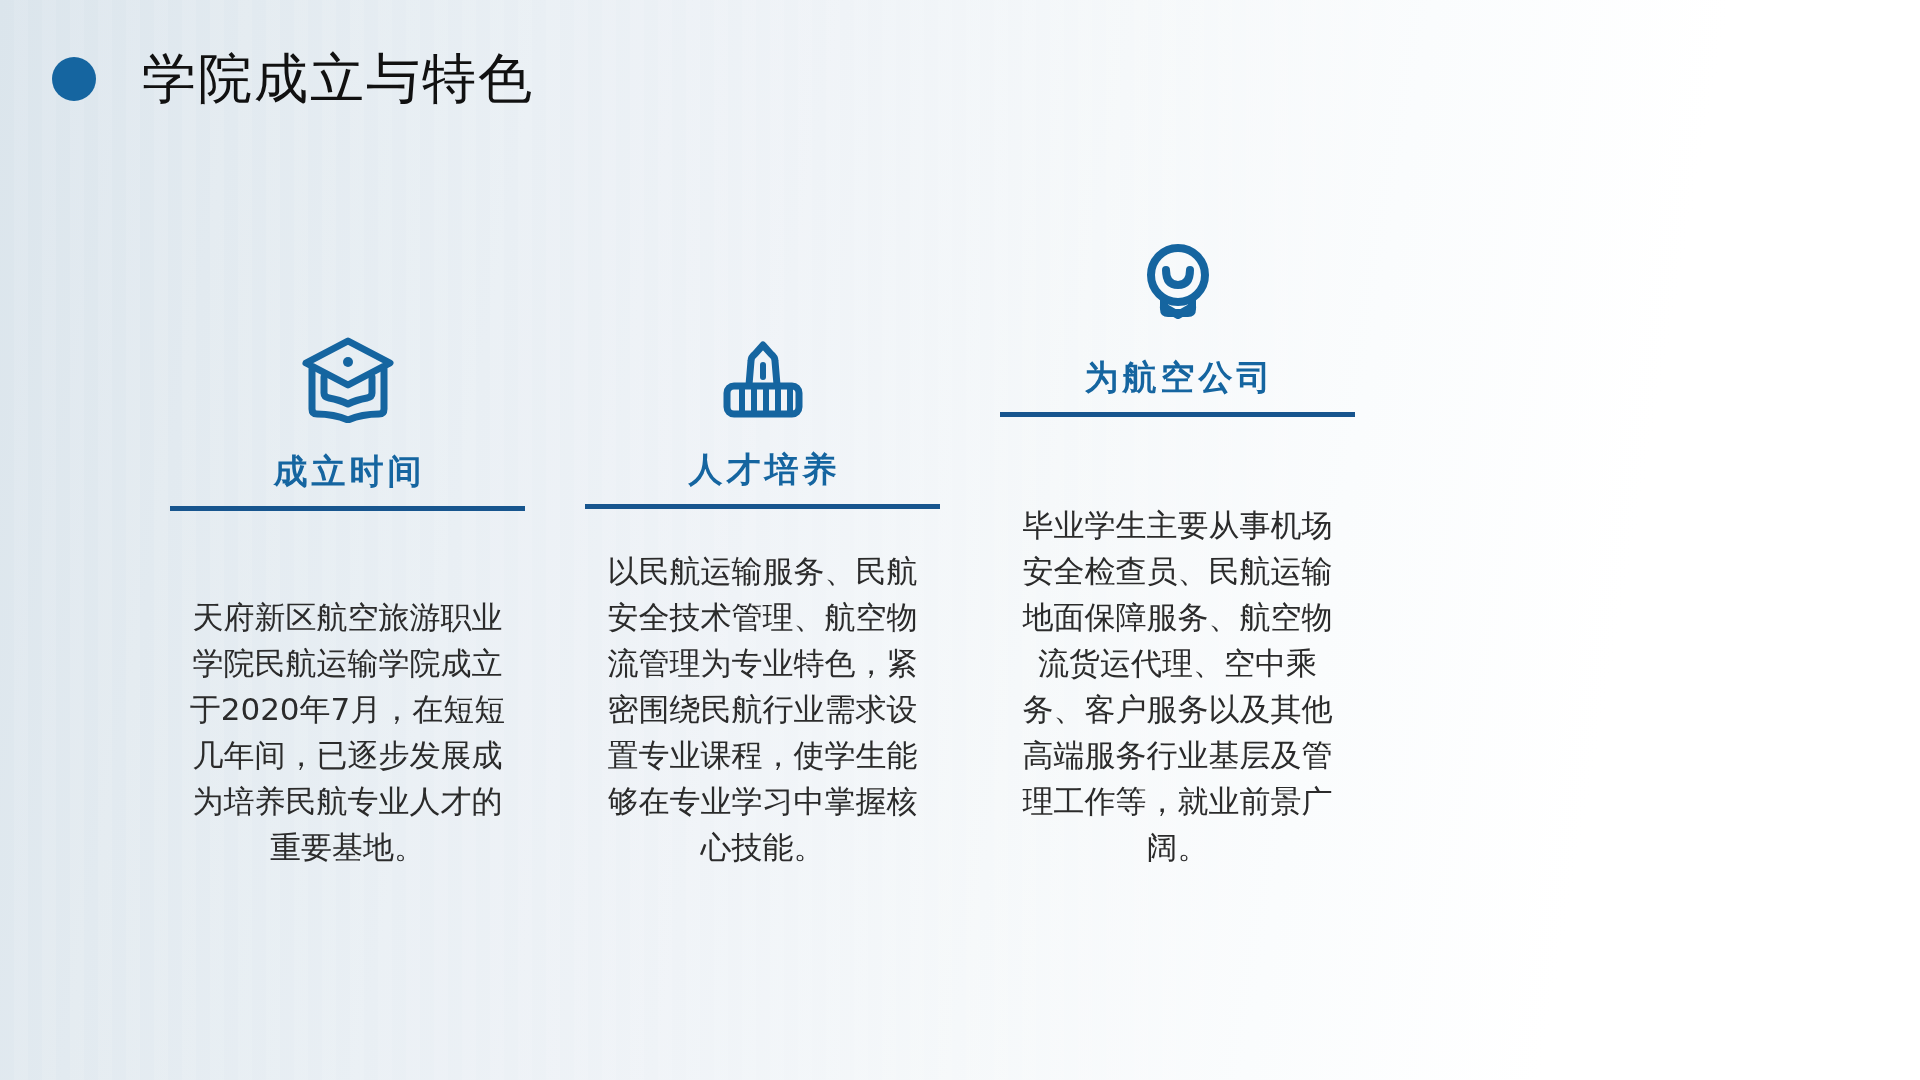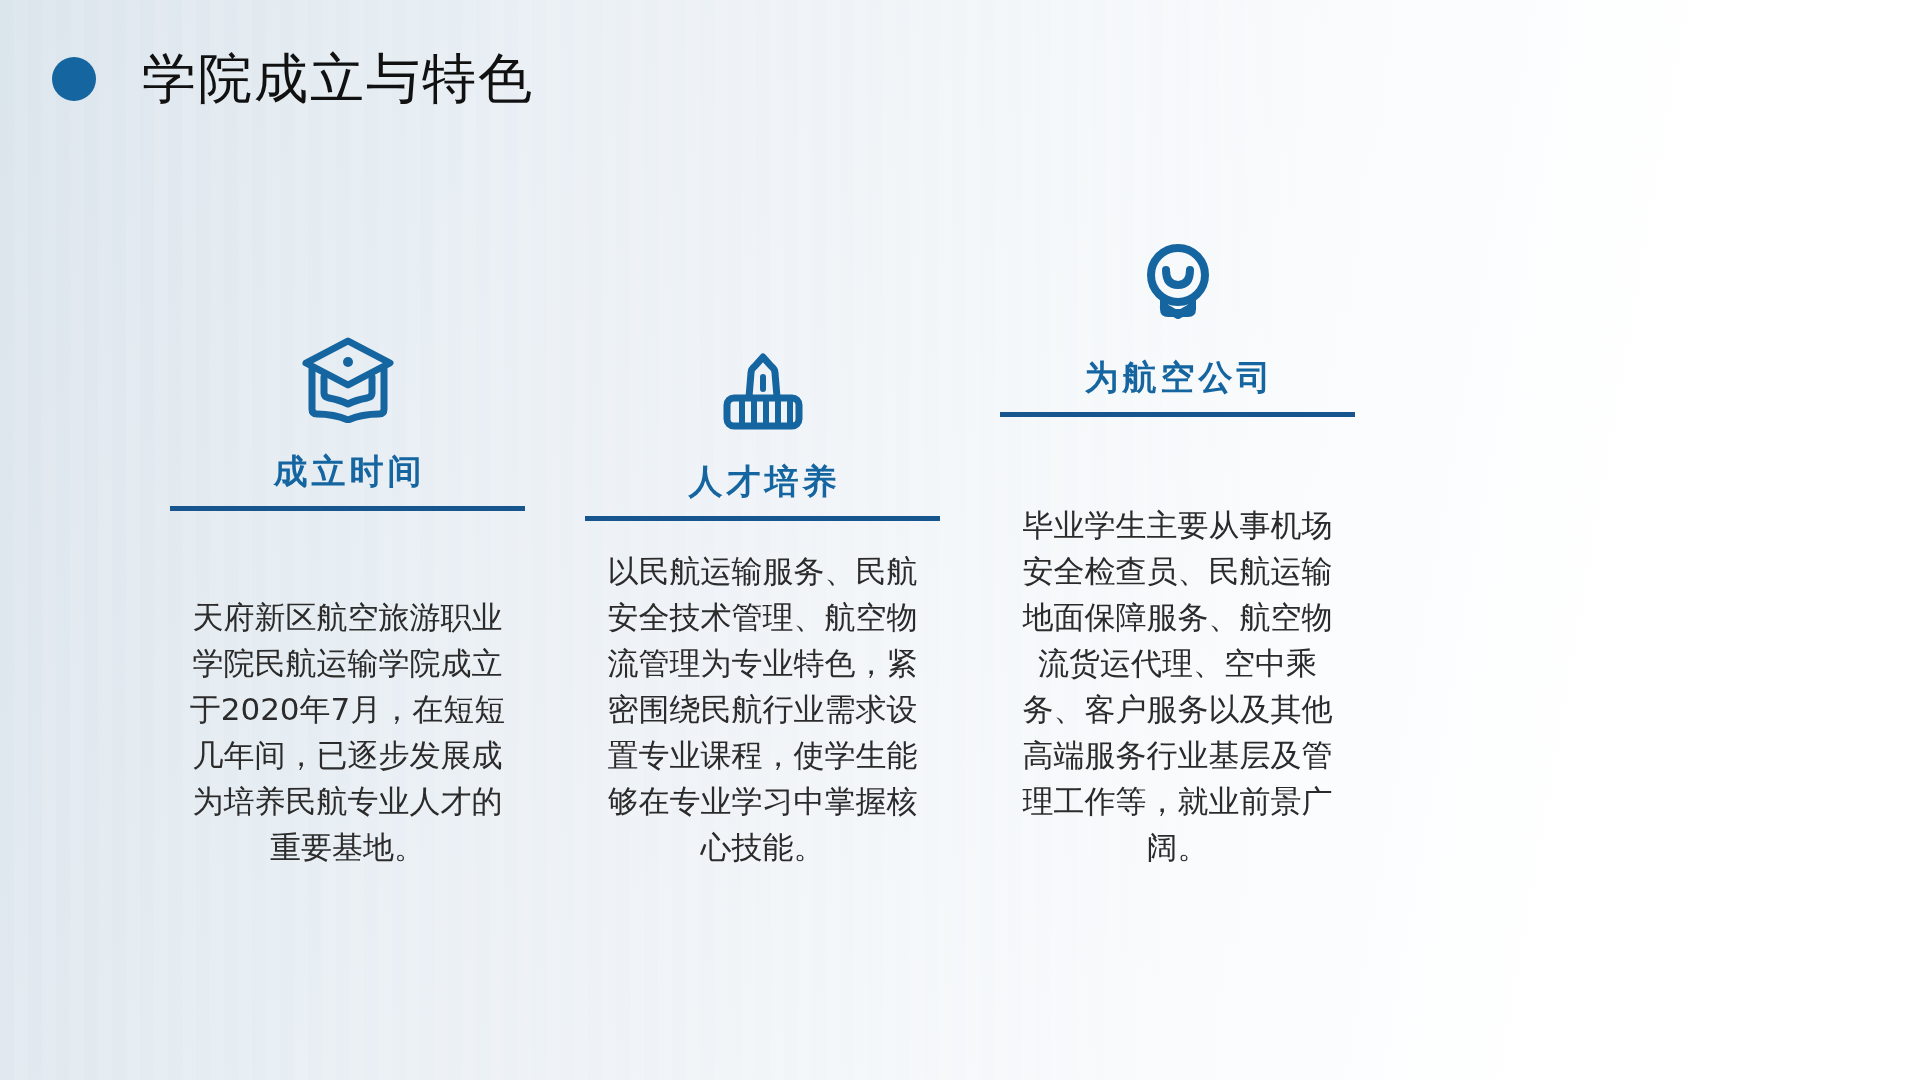--- a/index.html
+++ b/index.html
@@ -127,21 +127,21 @@
     font-family: "DejaVu Sans", "Liberation Sans", sans-serif;
     font-size: 31px;
     line-height: 1.48;
     color: #2b2b2b;
     text-align: center;
     word-break: break-all;
   }
 
   
   .col.c1 .col-body { margin-top: 84px; }
-  .col.c2 .col-body { margin-top: 28px; }
+  .col.c2 .col-body { margin-top: 40px; }
   .col.c3 .col-body { margin-top: 58px; }
   .col.c4 .col-body { }
 </style>
 </head>
 <body>
 
 <div class="slide">
 
   <div class="title-row">
     <span class="title-bullet"></span>

